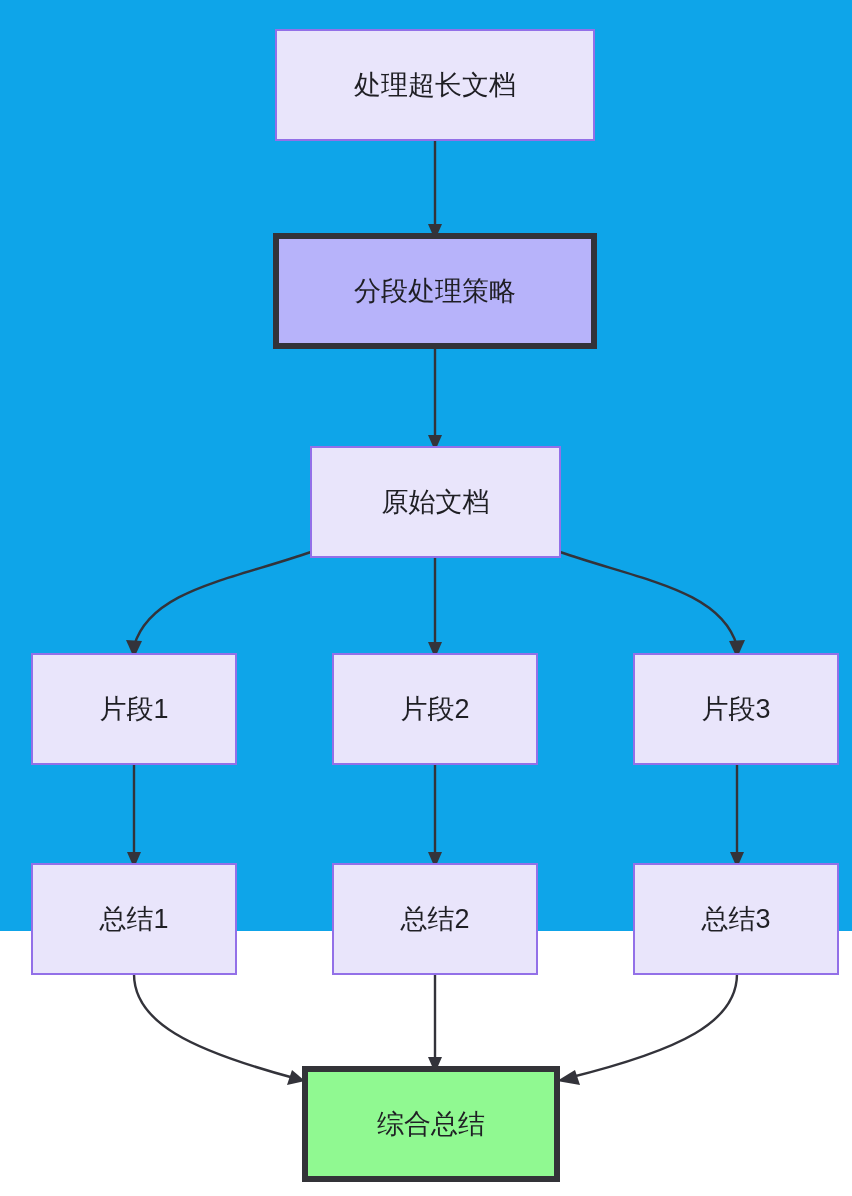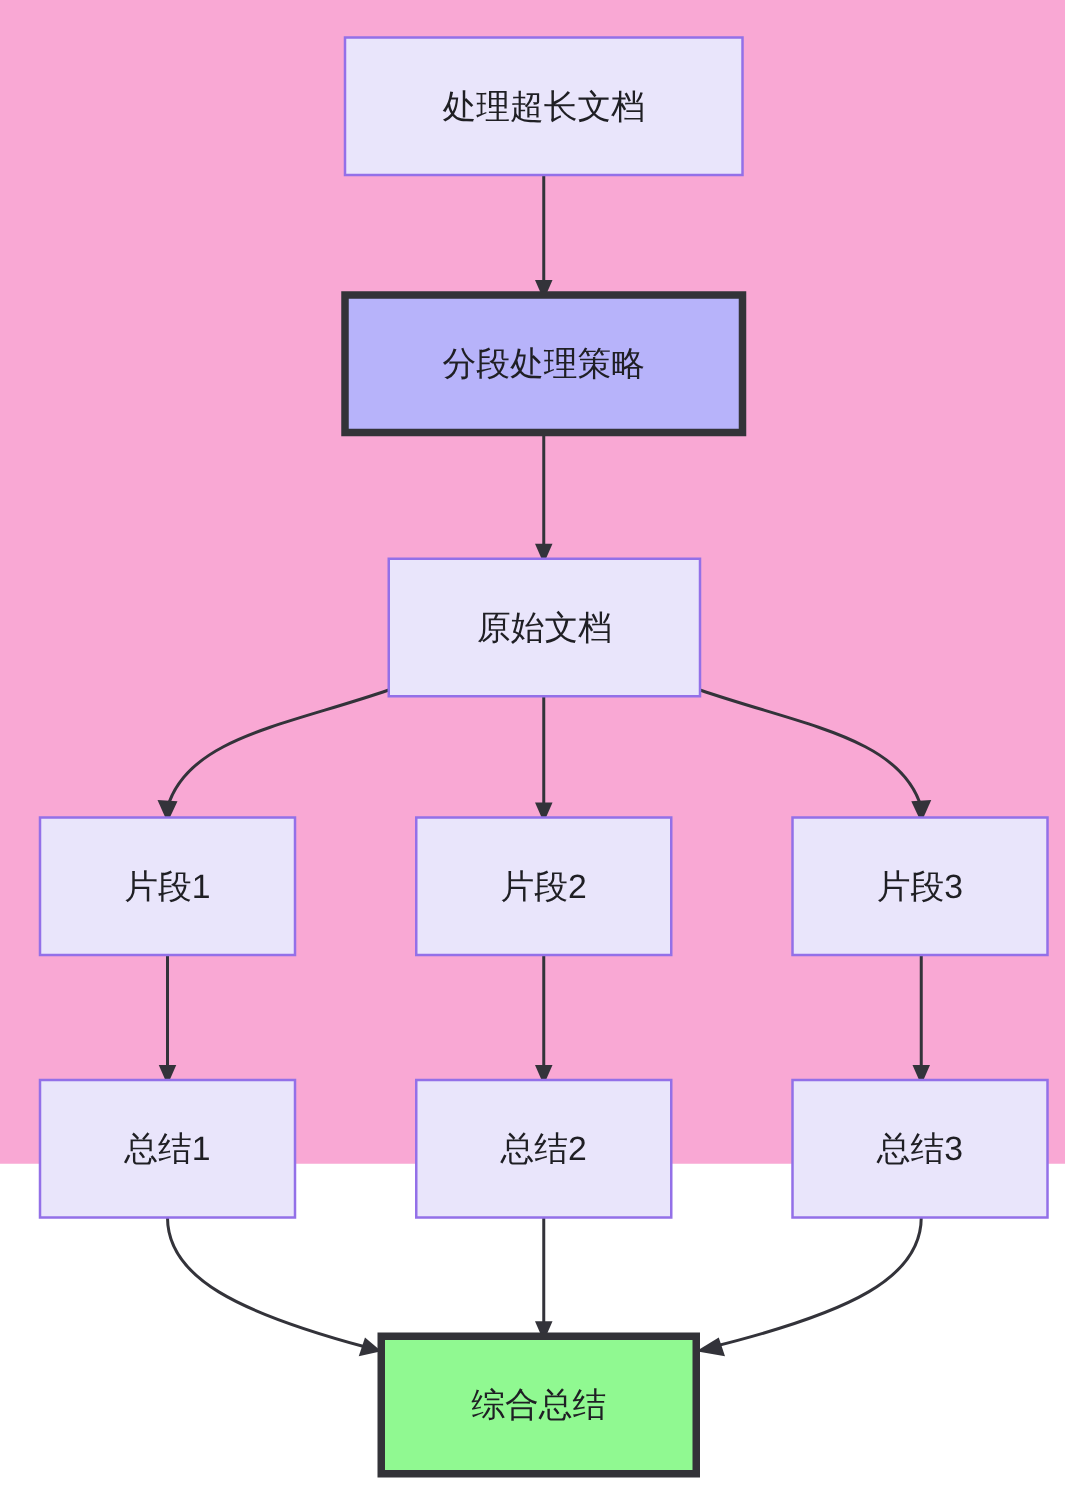--- a/index.html
+++ b/index.html
@@ -10,21 +10,21 @@
   body {
     width: 852px;
     height: 1196px;
     font-family: "Liberation Sans", "DejaVu Sans", sans-serif;
     overflow: hidden;
   }
   #flowchart-root {
     position: relative;
     width: 852px;
     height: 931px;
-    background: #f9a8d4;
+    background: #0ea5e9;
     text-align: center;
   }
   svg.diagram {
     display: block;
     width: 852px;
     height: 1196px;
   }
   .node-rect {
     stroke-width: 2;
   }

